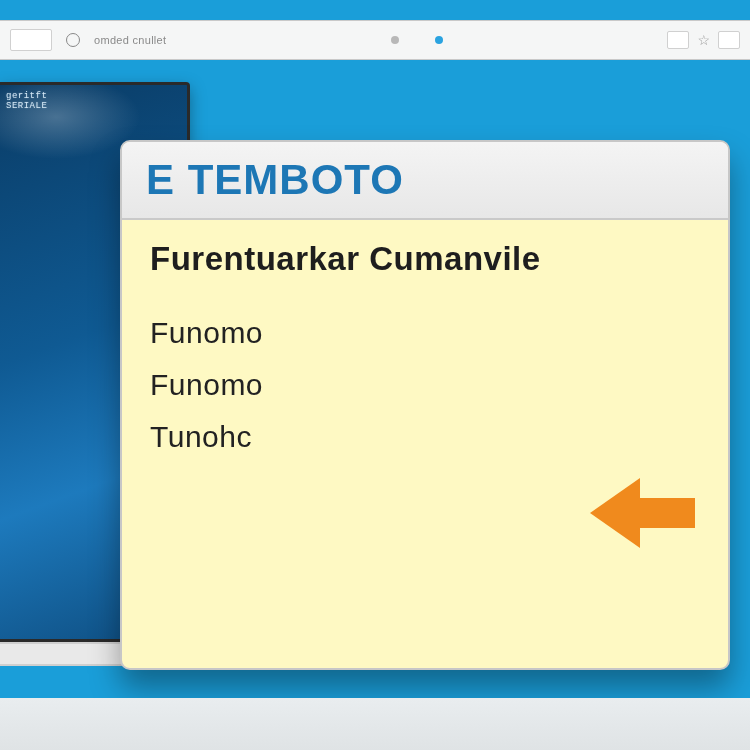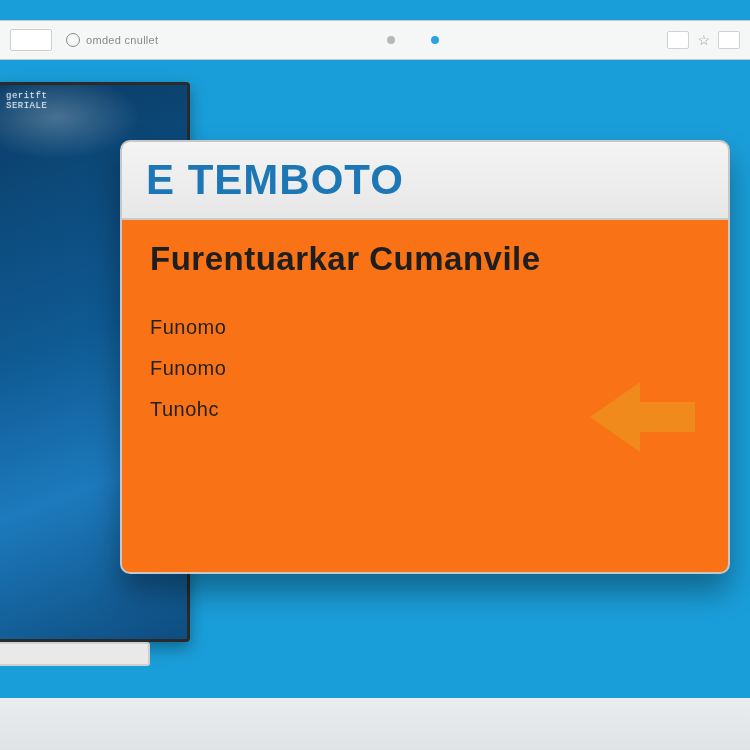--- a/index.html
+++ b/index.html
@@ -28,21 +28,21 @@
     border-radius: 2px;
   }
   .addr-wrap {
     display: flex; align-items: center; gap: 6px;
     flex: 0 0 auto;
     margin-left: 6px;
   }
   .addr-circle {
     width: 14px; height: 14px; border: 1.5px solid #888; border-radius: 50%;
   }
-  .addr-text { color: #8a8a8a; font-size: 11px; letter-spacing: .3px; }
+  .addr-text { color: #8a8a8a; font-size: 11px; letter-spacing: .3px; margin-left: 8px; }
   .bar-spacer { flex: 1; }
   .bar-dot { width: 8px; height: 8px; border-radius: 50%; }
   .bar-dot.grey { background: #b8b8b8; }
   .bar-dot.blue { background: #2aa3e0; }
   .bar-box { width: 22px; height: 18px; background:#fff; border:1px solid #d0d0d0; border-radius:2px; }
   .bar-glyph { color:#9a9a9a; font-size:14px; }
 
   
   .left-screen {
     position: absolute;
@@ -71,22 +71,22 @@
   .screen-base{
     position:absolute; left:0; bottom:40px; width:150px; height:24px;
     background:#e9e9e9; border:2px solid #cfcfcf; border-left:none;
     border-radius:0 3px 3px 0;
   }
 
   
   .dialog {
     position: absolute;
     top: 140px; left: 120px;
-    width: 610px; height: 434px;
-    background: #f97316;
+    width: 610px; height: 530px;
+    background: #fef9c3;
     border: 2px solid #c7c7c7;
     border-radius: 10px;
     box-shadow: 0 18px 30px rgba(0,0,0,.35), 0 2px 0 rgba(255,255,255,.6) inset;
     overflow: hidden;
   }
   .dialog-header{
     height: 78px;
     background: linear-gradient(#f4f4f4,#e7e7e7);
     border-bottom: 2px solid #c9c9c9;
     display:flex; align-items:center;
@@ -103,21 +103,21 @@
   }
   .subtitle{
     font-size: 33px;
     font-weight: 600;
     color:#1e1e1e;
     letter-spacing:.5px;
     margin-bottom: 38px;
   }
   .list{ display:flex; flex-direction:column; gap: 18px; }
   .list-item{
-    font-size: 20px;
+    font-size: 30px;
     color:#222;
     letter-spacing:.5px;
   }
 
   
   .arrow{
     position:absolute;
     right: 28px; bottom: 120px;
     width: 110px; height: 70px;
     display:flex; align-items:center;

